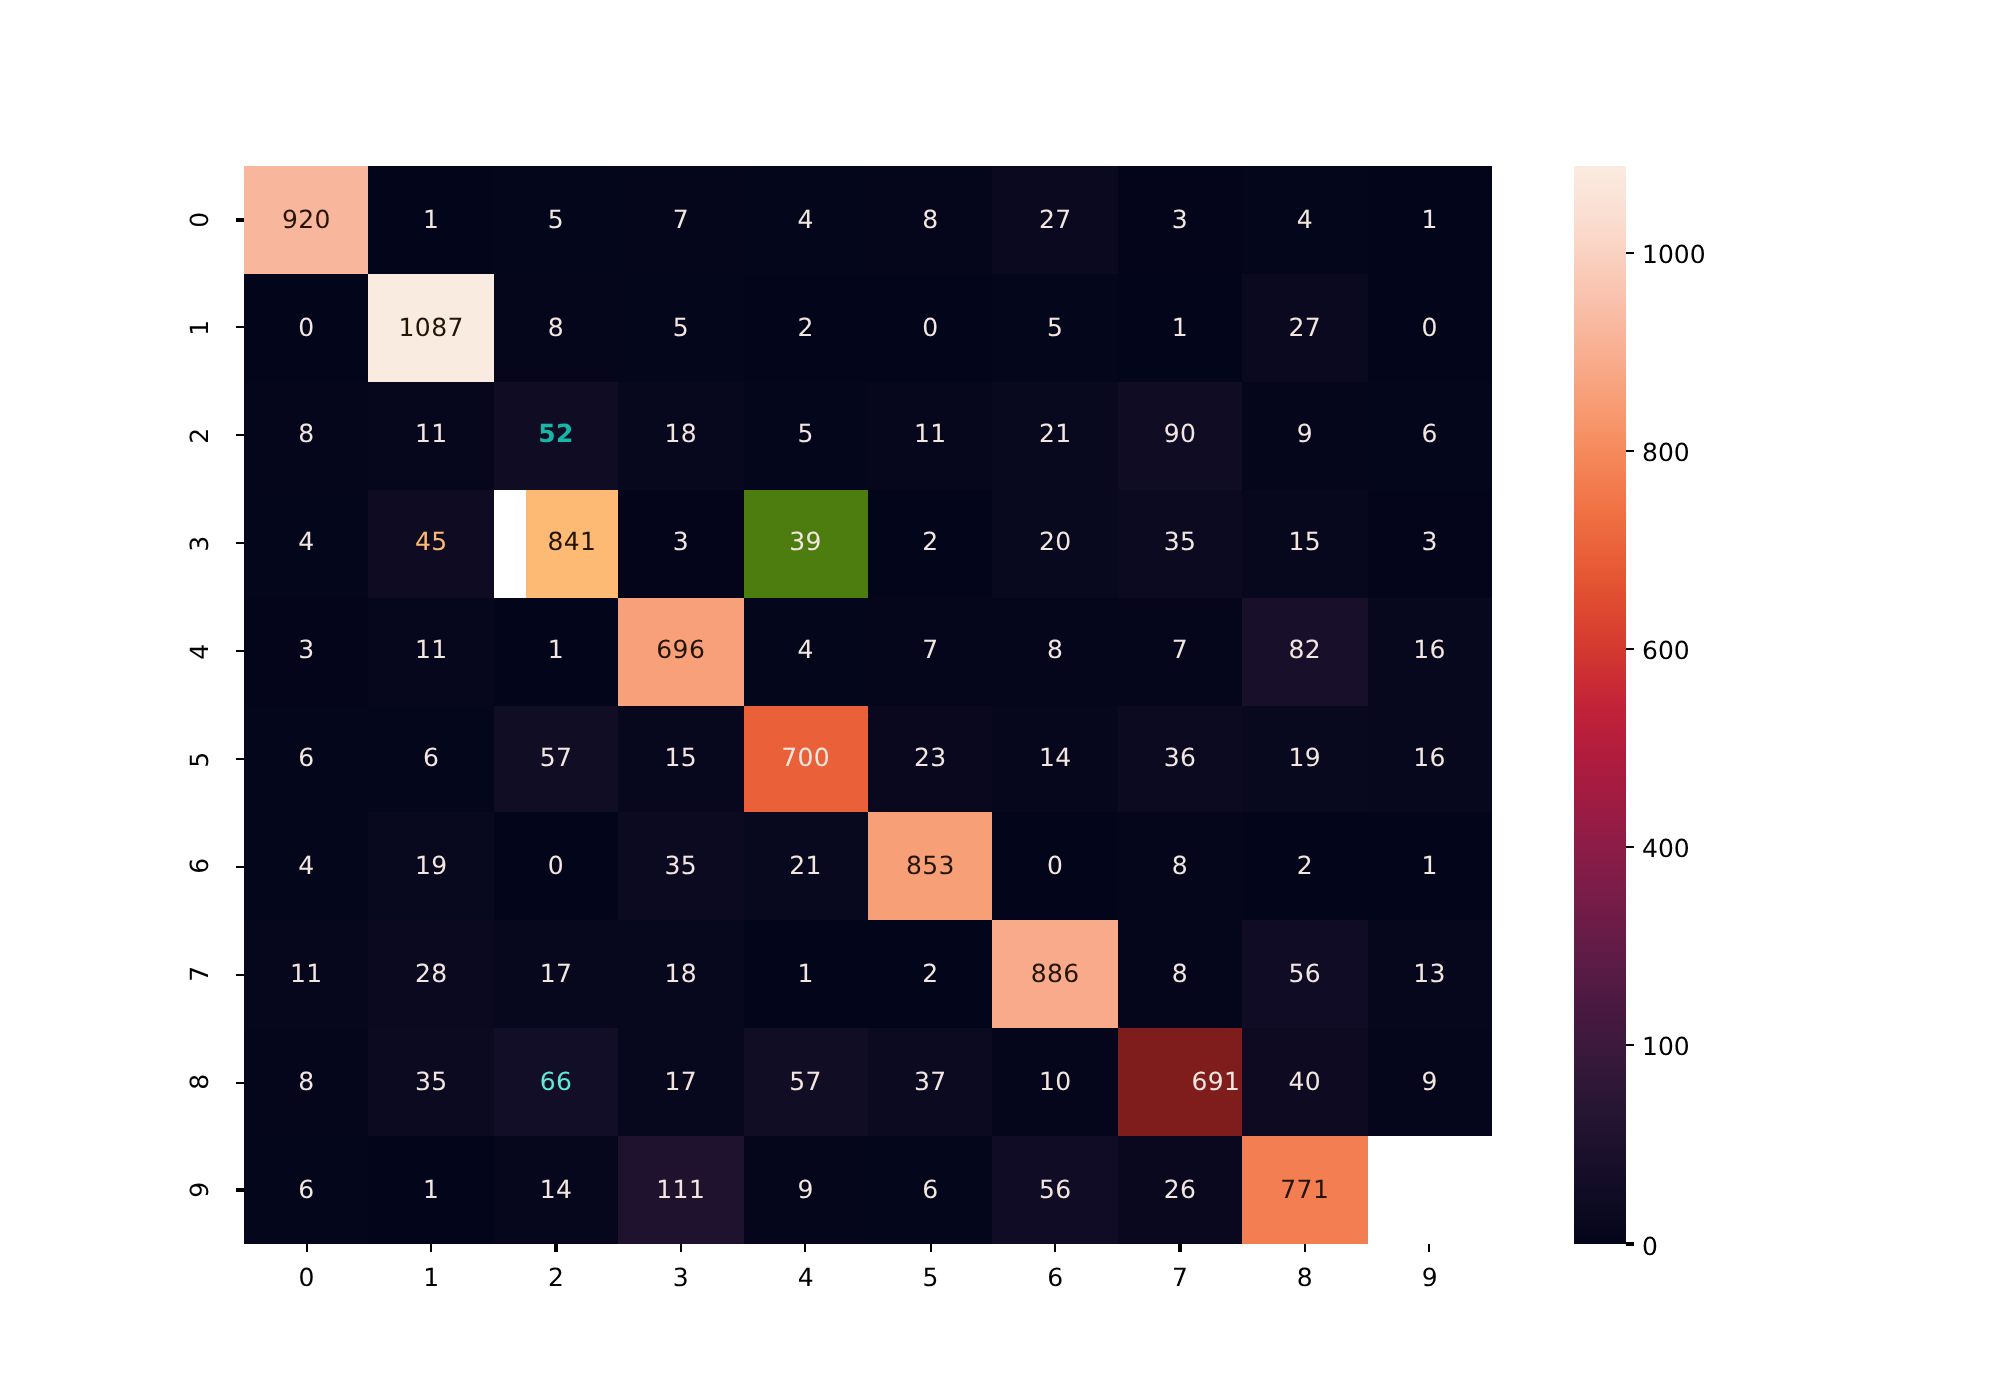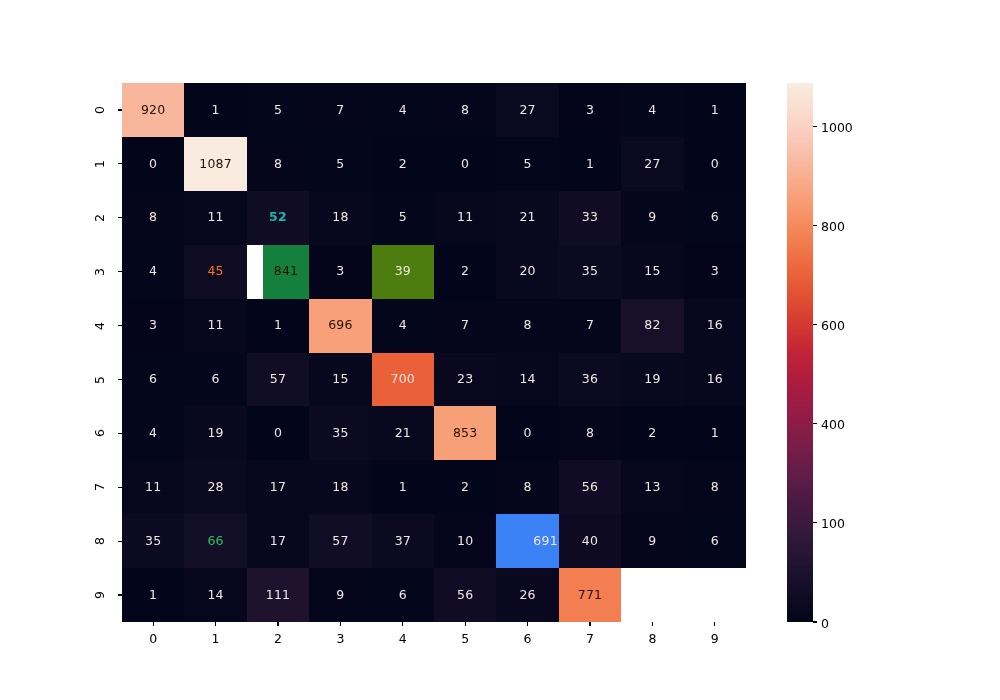--- a/index.html
+++ b/index.html
@@ -132,26 +132,26 @@
         <div class="cell" style="background: rgb(3, 5, 26); color: rgb(242, 230, 223);">1</div>
         <div class="cell" style="background: rgb(10, 9, 31); color: rgb(242, 230, 223);">27</div>
         <div class="cell" style="background: rgb(3, 5, 26); color: rgb(242, 230, 223);">0</div>
         <div class="cell" style="background: rgb(5, 6, 28); color: rgb(242, 230, 223);">8</div>
         <div class="cell" style="background: rgb(6, 6, 28); color: rgb(242, 230, 223);">11</div>
         <div class="cell" style="background: rgb(16, 12, 36); color: #14b8a6; font-weight: bold;">52</div>
         <div class="cell" style="background: rgb(7, 7, 30); color: rgb(242, 230, 223);">18</div>
         <div class="cell" style="background: rgb(4, 6, 27); color: rgb(242, 230, 223);">5</div>
         <div class="cell" style="background: rgb(6, 6, 28); color: rgb(242, 230, 223);">11</div>
         <div class="cell" style="background: rgb(8, 8, 30); color: rgb(242, 230, 223);">21</div>
-        <div class="cell" style="background: rgb(16, 12, 36); color: rgb(242, 230, 223);">33</div>
+        <div class="cell" style="background: rgb(16, 12, 36); color: rgb(242, 230, 223);">90</div>
         <div class="cell" style="background: rgb(5, 6, 28); color: rgb(242, 230, 223);">9</div>
         <div class="cell" style="background: rgb(4, 6, 27); color: rgb(242, 230, 223);">6</div>
         <div class="cell" style="background: rgb(4, 6, 27); color: rgb(242, 230, 223);">4</div>
-        <div class="cell" style="background: rgb(14, 11, 35); color: #f97316;">45</div>
-        <div class="cell" style="background: #15803d; color: rgb(36, 20, 4); margin-left: 16px;">841</div>
+        <div class="cell" style="background: rgb(14, 11, 35); color: #fdba74;">45</div>
+        <div class="cell" style="background: #fdba74; color: rgb(36, 20, 4); margin-left: 16px;">841</div>
         <div class="cell" style="background: rgb(4, 5, 27); color: rgb(242, 230, 223);">3</div>
         <div class="cell" style="background: #4d7c0f; color: rgb(242, 230, 223);">39</div>
         <div class="cell" style="background: rgb(3, 5, 26); color: rgb(242, 230, 223);">2</div>
         <div class="cell" style="background: rgb(8, 8, 30); color: rgb(242, 230, 223);">20</div>
         <div class="cell" style="background: rgb(12, 10, 33); color: rgb(242, 230, 223);">35</div>
         <div class="cell" style="background: rgb(7, 7, 29); color: rgb(242, 230, 223);">15</div>
         <div class="cell" style="background: rgb(4, 5, 27); color: rgb(242, 230, 223);">3</div>
         <div class="cell" style="background: rgb(4, 5, 27); color: rgb(242, 230, 223);">3</div>
         <div class="cell" style="background: rgb(6, 6, 28); color: rgb(242, 230, 223);">11</div>
         <div class="cell" style="background: rgb(3, 5, 26); color: rgb(242, 230, 223);">1</div>
@@ -181,31 +181,32 @@
         <div class="cell" style="background: rgb(3, 5, 26); color: rgb(242, 230, 223);">0</div>
         <div class="cell" style="background: rgb(5, 6, 28); color: rgb(242, 230, 223);">8</div>
         <div class="cell" style="background: rgb(3, 5, 26); color: rgb(242, 230, 223);">2</div>
         <div class="cell" style="background: rgb(3, 5, 26); color: rgb(242, 230, 223);">1</div>
         <div class="cell" style="background: rgb(6, 6, 28); color: rgb(242, 230, 223);">11</div>
         <div class="cell" style="background: rgb(10, 9, 32); color: rgb(242, 230, 223);">28</div>
         <div class="cell" style="background: rgb(7, 7, 29); color: rgb(242, 230, 223);">17</div>
         <div class="cell" style="background: rgb(7, 7, 30); color: rgb(242, 230, 223);">18</div>
         <div class="cell" style="background: rgb(3, 5, 26); color: rgb(242, 230, 223);">1</div>
         <div class="cell" style="background: rgb(3, 5, 26); color: rgb(242, 230, 223);">2</div>
+        <div class="cell" style="background: rgb(248, 170, 138); color: rgb(36, 20, 4);">886</div>
         <div class="cell" style="background: rgb(5, 6, 28); color: rgb(242, 230, 223);">8</div>
         <div class="cell" style="background: rgb(17, 12, 37); color: rgb(242, 230, 223);">56</div>
         <div class="cell" style="background: rgb(6, 7, 29); color: rgb(242, 230, 223);">13</div>
         <div class="cell" style="background: rgb(5, 6, 28); color: rgb(242, 230, 223);">8</div>
         <div class="cell" style="background: rgb(12, 10, 33); color: rgb(242, 230, 223);">35</div>
-        <div class="cell" style="background: rgb(19, 14, 39); color: #22c55e;">66</div>
+        <div class="cell" style="background: rgb(19, 14, 39); color: #5eead4;">66</div>
         <div class="cell" style="background: rgb(7, 7, 29); color: rgb(242, 230, 223);">17</div>
         <div class="cell" style="background: rgb(17, 13, 37); color: rgb(242, 230, 223);">57</div>
         <div class="cell" style="background: rgb(12, 10, 33); color: rgb(242, 230, 223);">37</div>
         <div class="cell" style="background: rgb(5, 6, 28); color: rgb(242, 230, 223);">10</div>
-        <div class="cell" style="background: #3b82f6; color: rgb(242, 230, 223); padding-left: 36px;">691</div>
+        <div class="cell" style="background: #7f1d1d; color: rgb(242, 230, 223); padding-left: 36px;">691</div>
         <div class="cell" style="background: rgb(13, 10, 34); color: rgb(242, 230, 223);">40</div>
         <div class="cell" style="background: rgb(5, 6, 28); color: rgb(242, 230, 223);">9</div>
         <div class="cell" style="background: rgb(4, 6, 27); color: rgb(242, 230, 223);">6</div>
         <div class="cell" style="background: rgb(3, 5, 26); color: rgb(242, 230, 223);">1</div>
         <div class="cell" style="background: rgb(6, 7, 29); color: rgb(242, 230, 223);">14</div>
         <div class="cell" style="background: rgb(31, 18, 47); color: rgb(242, 230, 223);">111</div>
         <div class="cell" style="background: rgb(5, 6, 28); color: rgb(242, 230, 223);">9</div>
         <div class="cell" style="background: rgb(4, 6, 27); color: rgb(242, 230, 223);">6</div>
         <div class="cell" style="background: rgb(17, 12, 37); color: rgb(242, 230, 223);">56</div>
         <div class="cell" style="background: rgb(9, 8, 31); color: rgb(242, 230, 223);">26</div>

